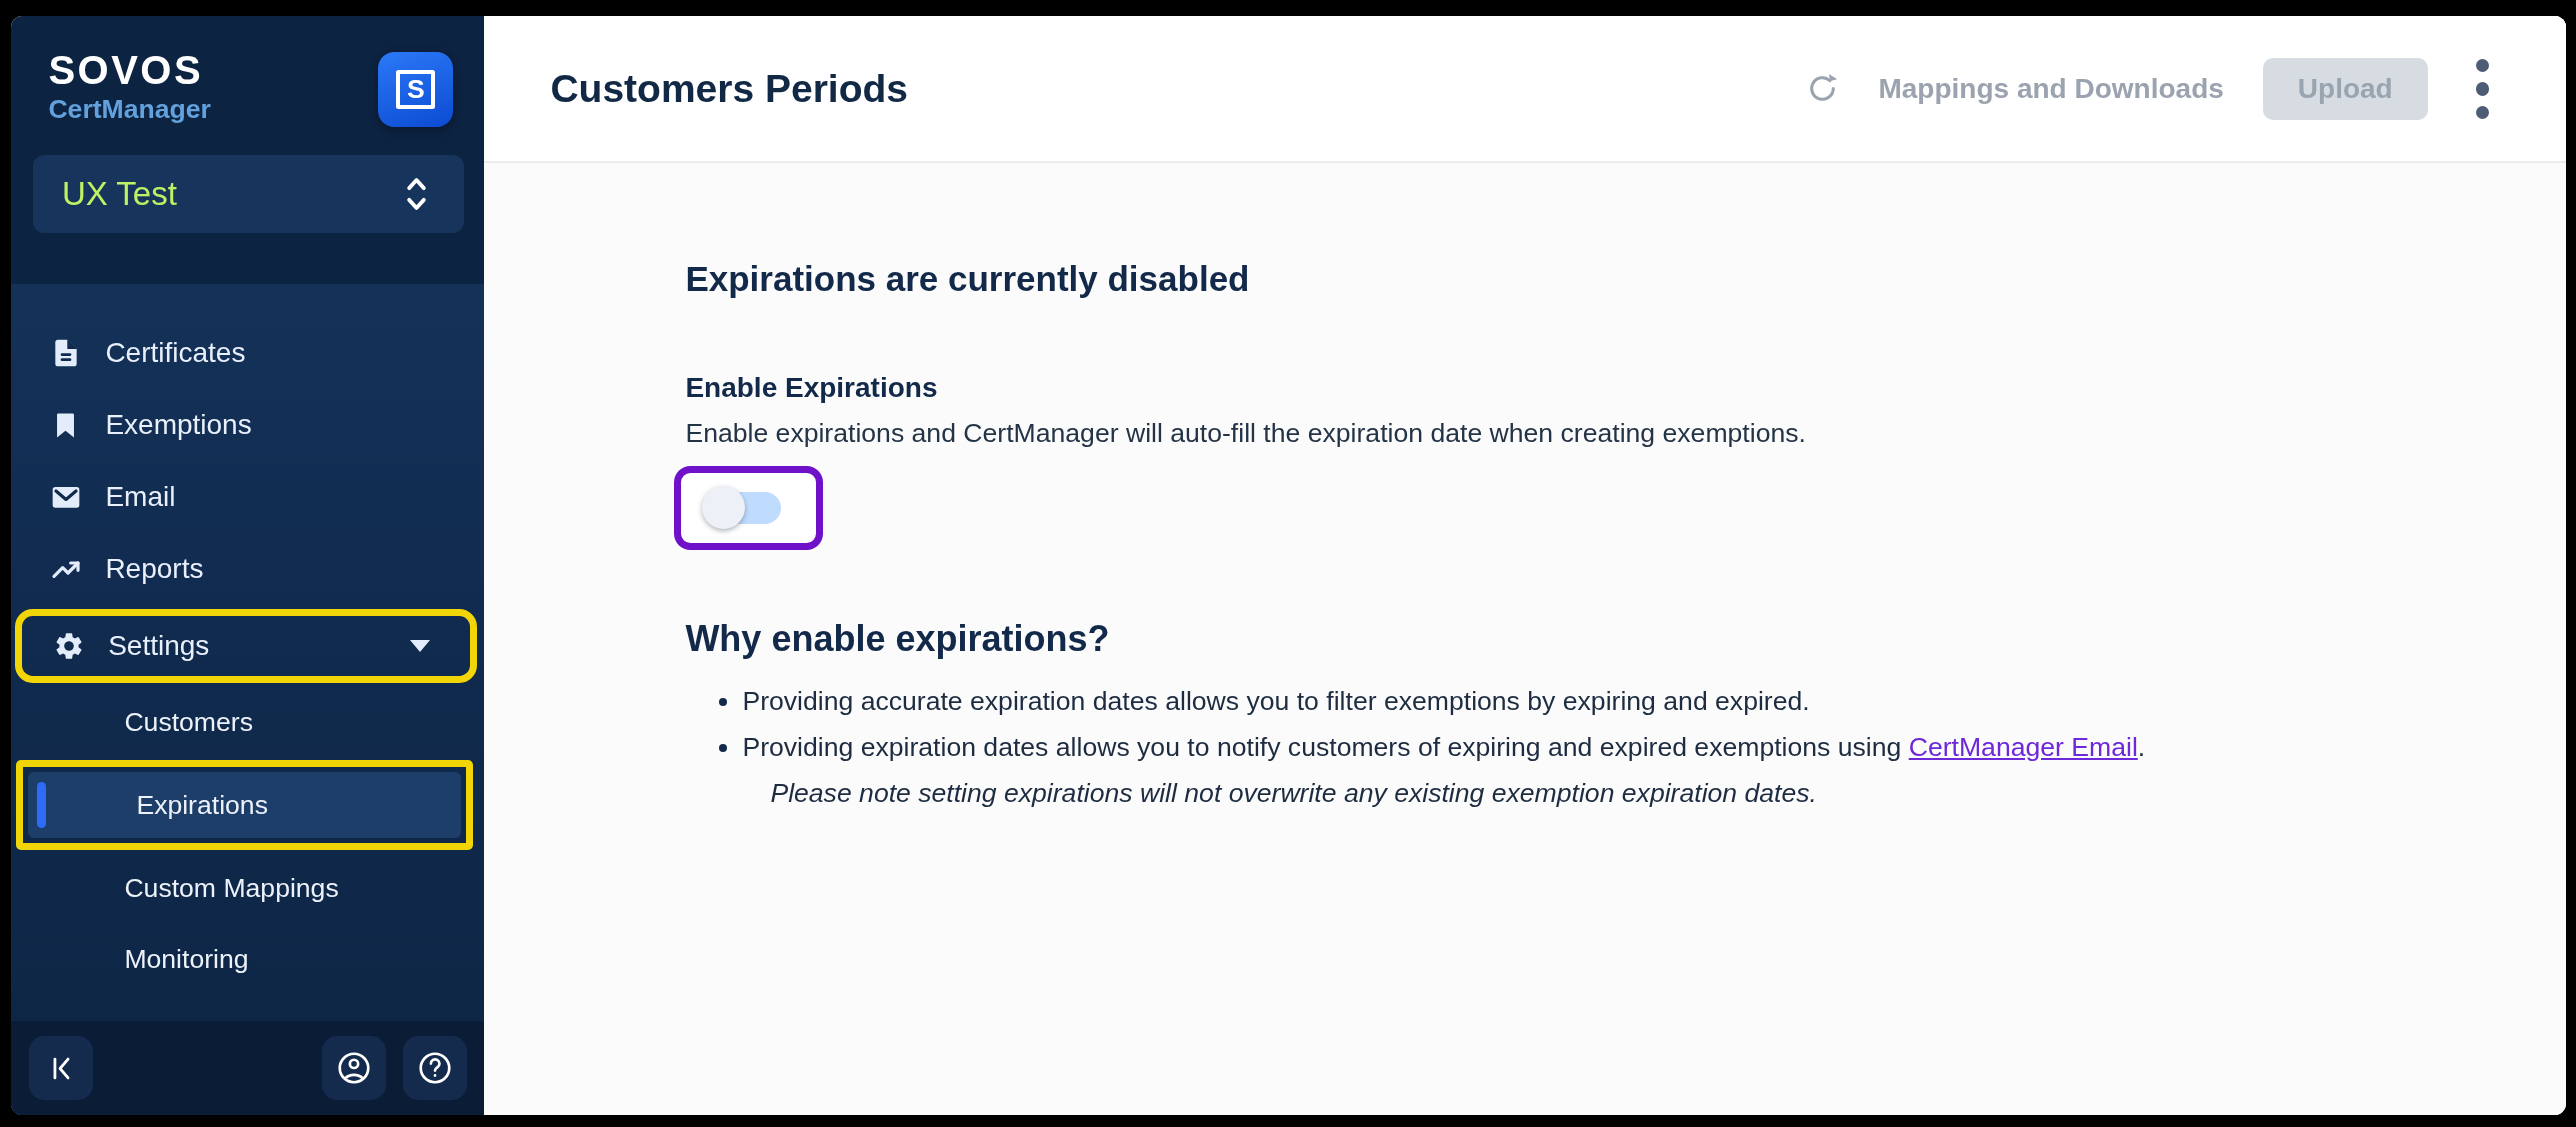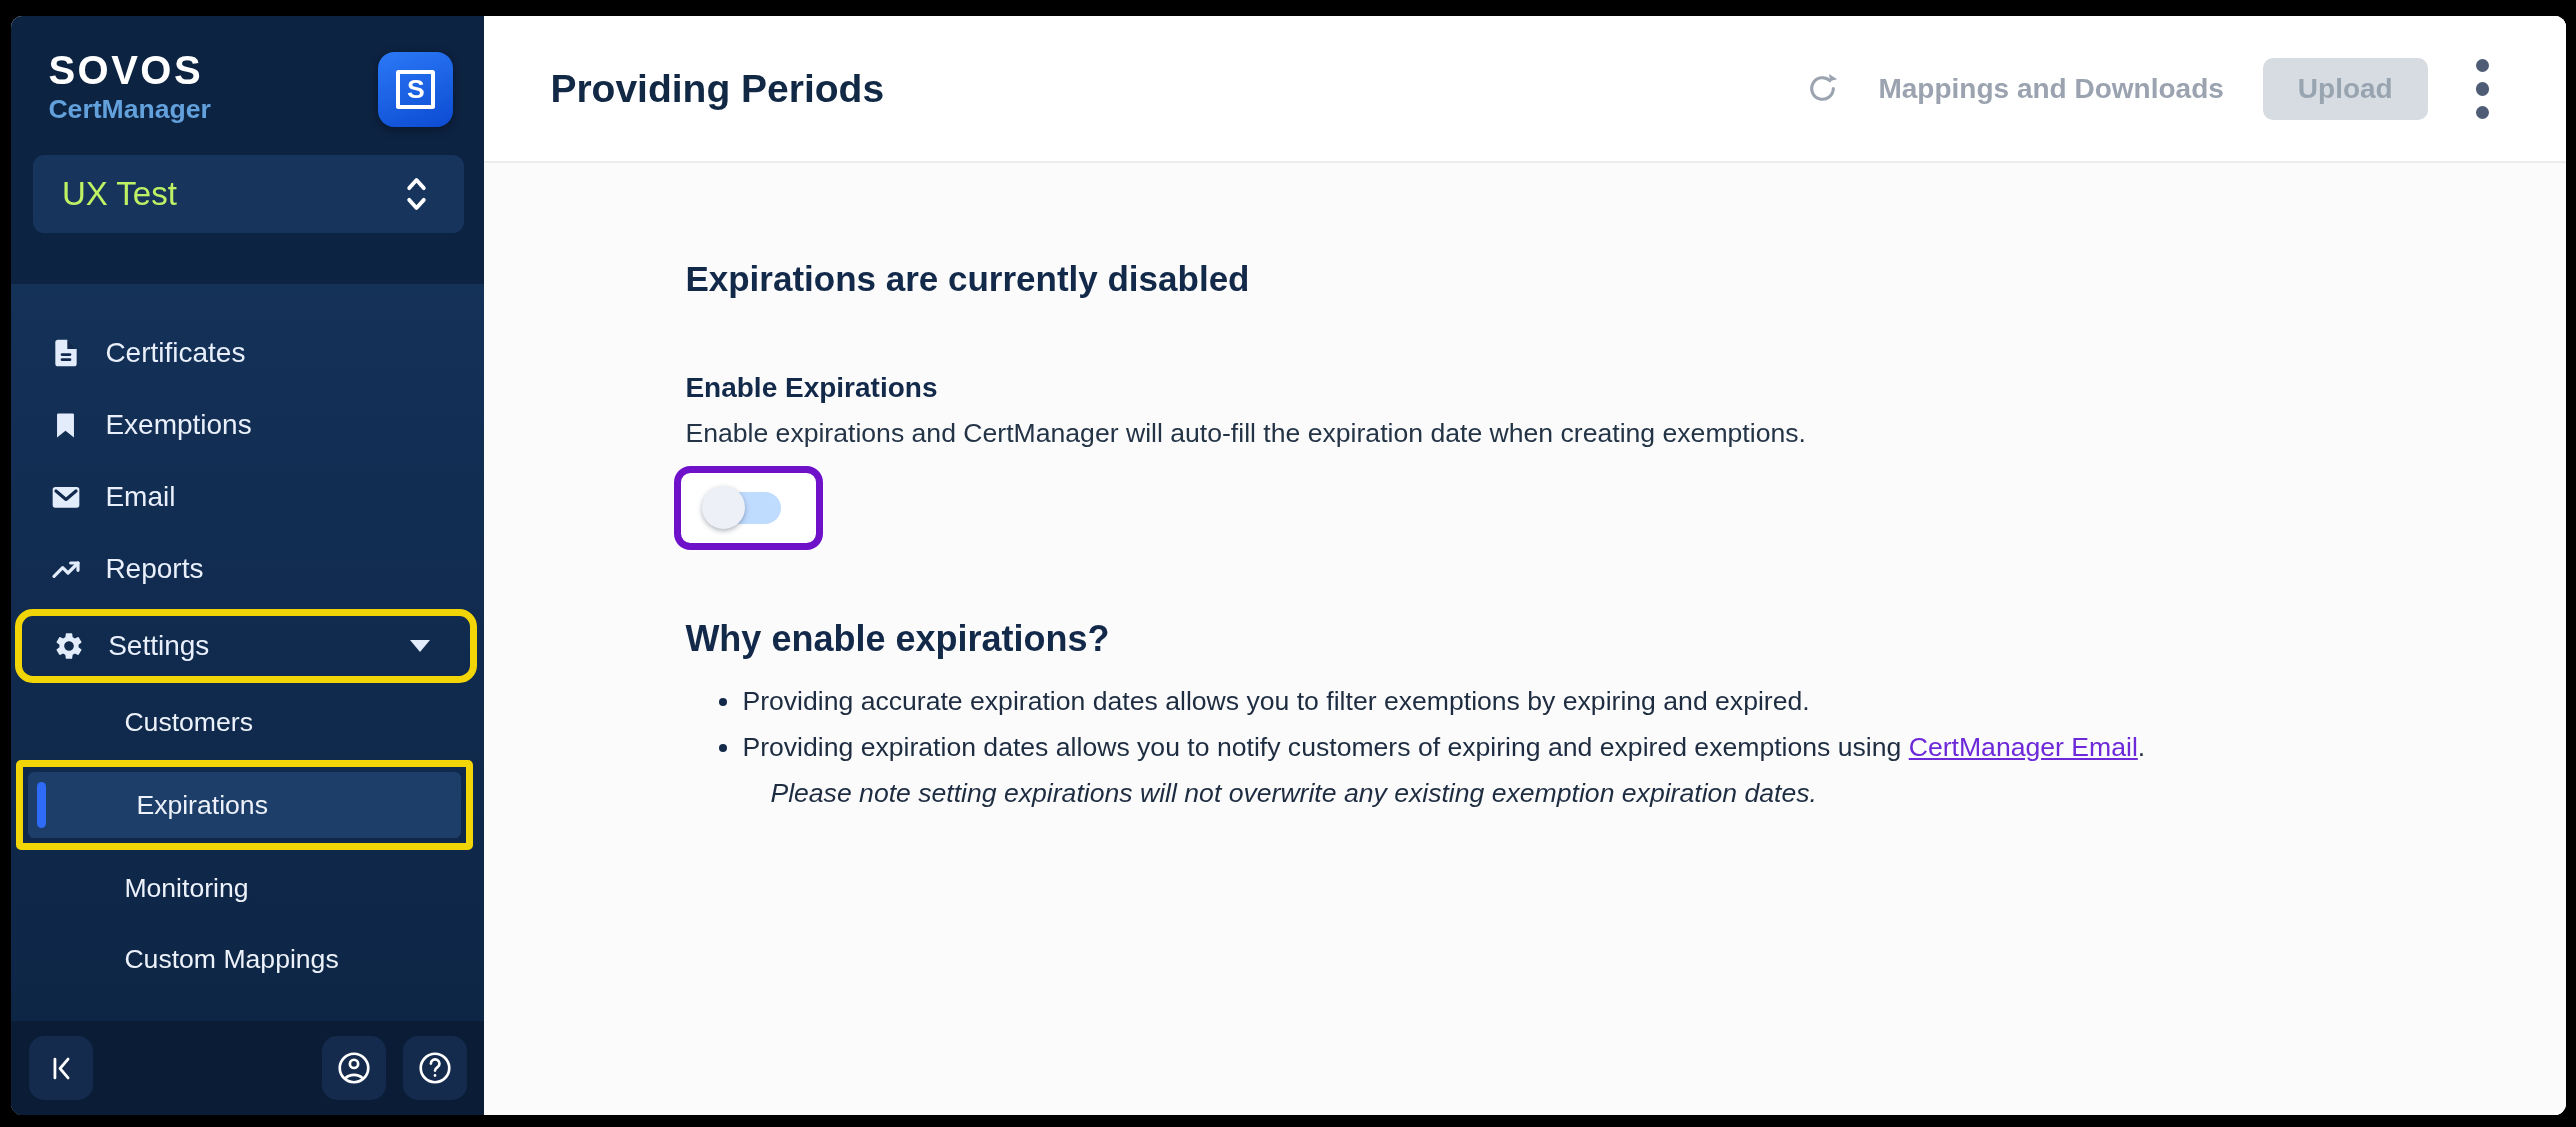--- a/index.html
+++ b/index.html
@@ -180,25 +180,25 @@
       </div>
 
       <div class="annot-expirations">
         <div class="active-pill">
           <span class="active-bar"></span>
           <span class="subnav-label">Expirations</span>
         </div>
       </div>
 
       <div class="subnav-item">
+        <span class="subnav-label">Custom Mappings</span>
+      </div>
+
+      <div class="subnav-item">
         <span class="subnav-label">Monitoring</span>
-      </div>
-
-      <div class="subnav-item">
-        <span class="subnav-label">Custom Mappings</span>
       </div>
     </nav>
 
     <div class="side-footer">
       <div class="foot-btn">
         <svg width="35" height="35" viewBox="0 0 24 24" fill="none" stroke="#fff" stroke-width="1.9" stroke-linecap="round" stroke-linejoin="round">
           <line x1="7.5" y1="5.5" x2="7.5" y2="18.5"></line>
           <polyline points="16.5,5.5 11,12 16.5,18.5"></polyline>
         </svg>
       </div>
@@ -216,21 +216,21 @@
           <path d="M9.4 9.2a2.7 2.7 0 1 1 4.2 2.3c-.9.6-1.6 1-1.6 2.1"></path>
           <line x1="12" y1="16.6" x2="12" y2="16.8"></line>
         </svg>
       </div>
     </div>
   </aside>
 
   <main class="main">
 
     <header class="main-header">
-      <h1 class="page-title">Providing Periods</h1>
+      <h1 class="page-title">Customers Periods</h1>
       <div class="header-right">
         <span class="refresh-btn">
           <svg width="37" height="37" viewBox="0 0 24 24" fill="none" stroke="#9AA3AF" stroke-width="2" stroke-linecap="round">
             <path d="M19 12a7 7 0 1 1-2.2-5.1"></path>
             <path d="M16.2 2.6 17 7.2 21.5 6" fill="#9AA3AF" stroke="none"></path>
           </svg>
         </span>
         <span class="uploads-label">Mappings and Downloads</span>
         <button class="upload-btn">Upload</button>
         <span class="kebab">

